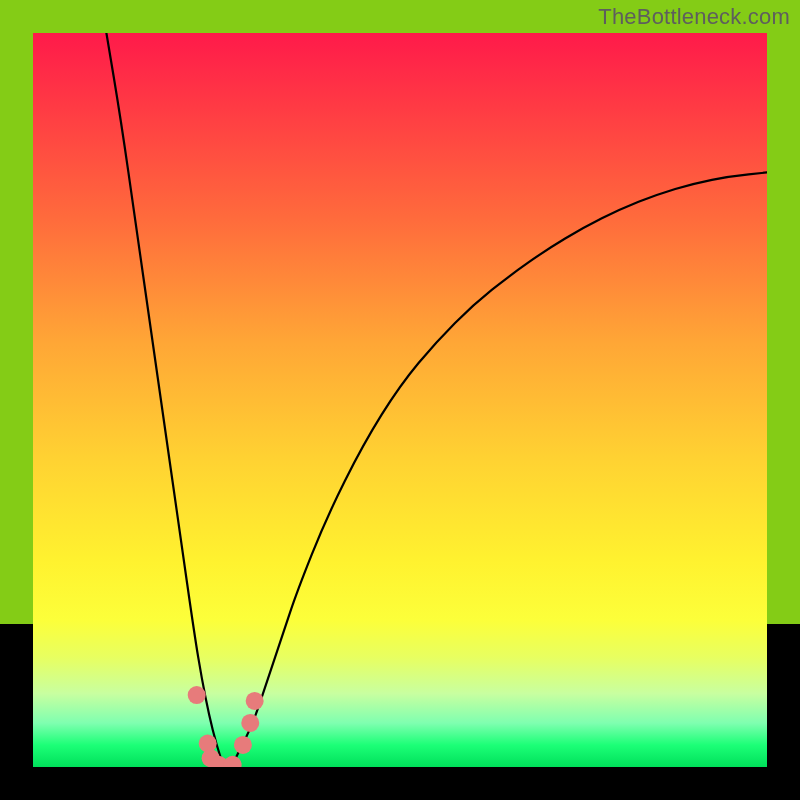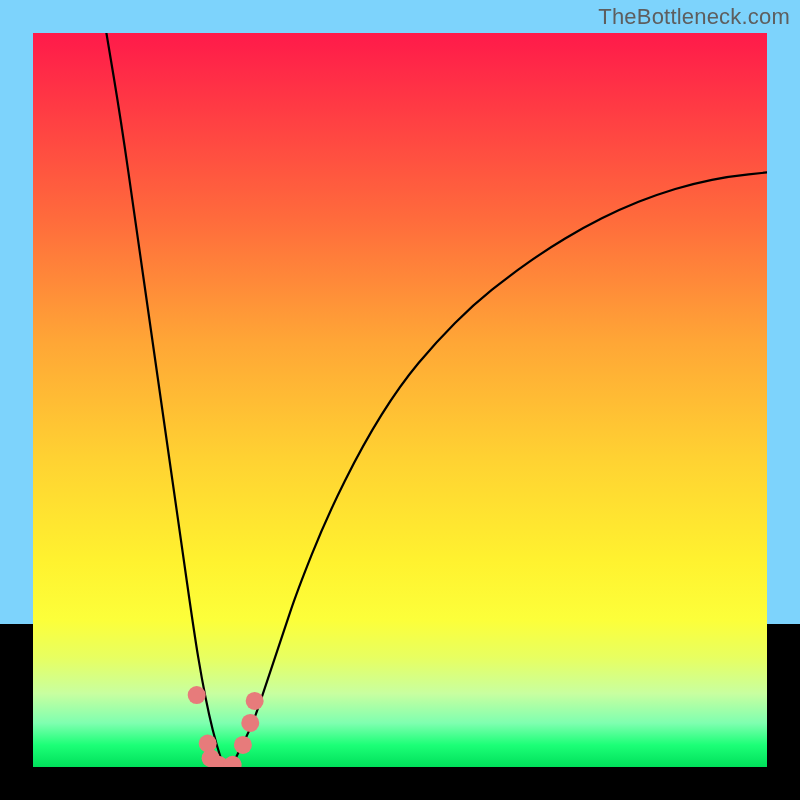--- a/index.html
+++ b/index.html
@@ -8,21 +8,21 @@
     width: 800px;
     height: 800px;
     overflow: hidden;
     background: #000;
     font-family: Arial, Helvetica, sans-serif;
   }
   .outer {
     position: relative;
     width: 800px;
     height: 624px;
-    background: #7dd3fc;
+    background: #84cc16;
   }
   .plot {
     position: absolute;
     left: 33px;
     top: 33px;
     width: 734px;
     height: 734px;
     background: linear-gradient(to bottom,
       #ff1a4a 0%,
       #ff3a44 10%,

